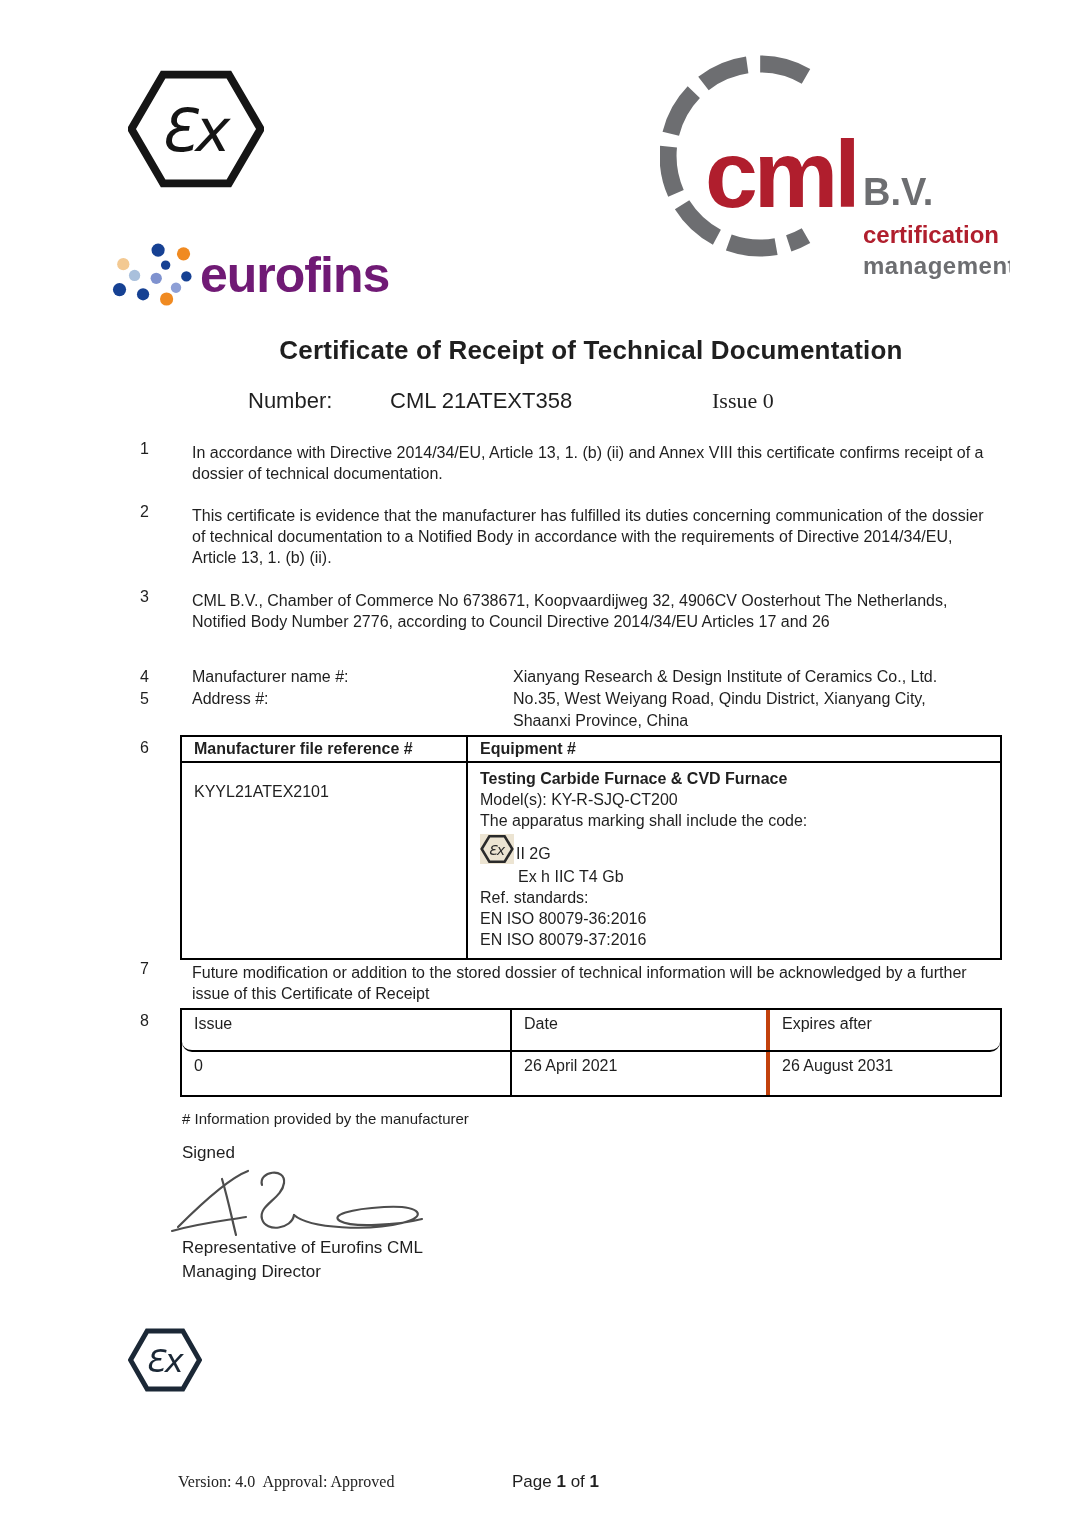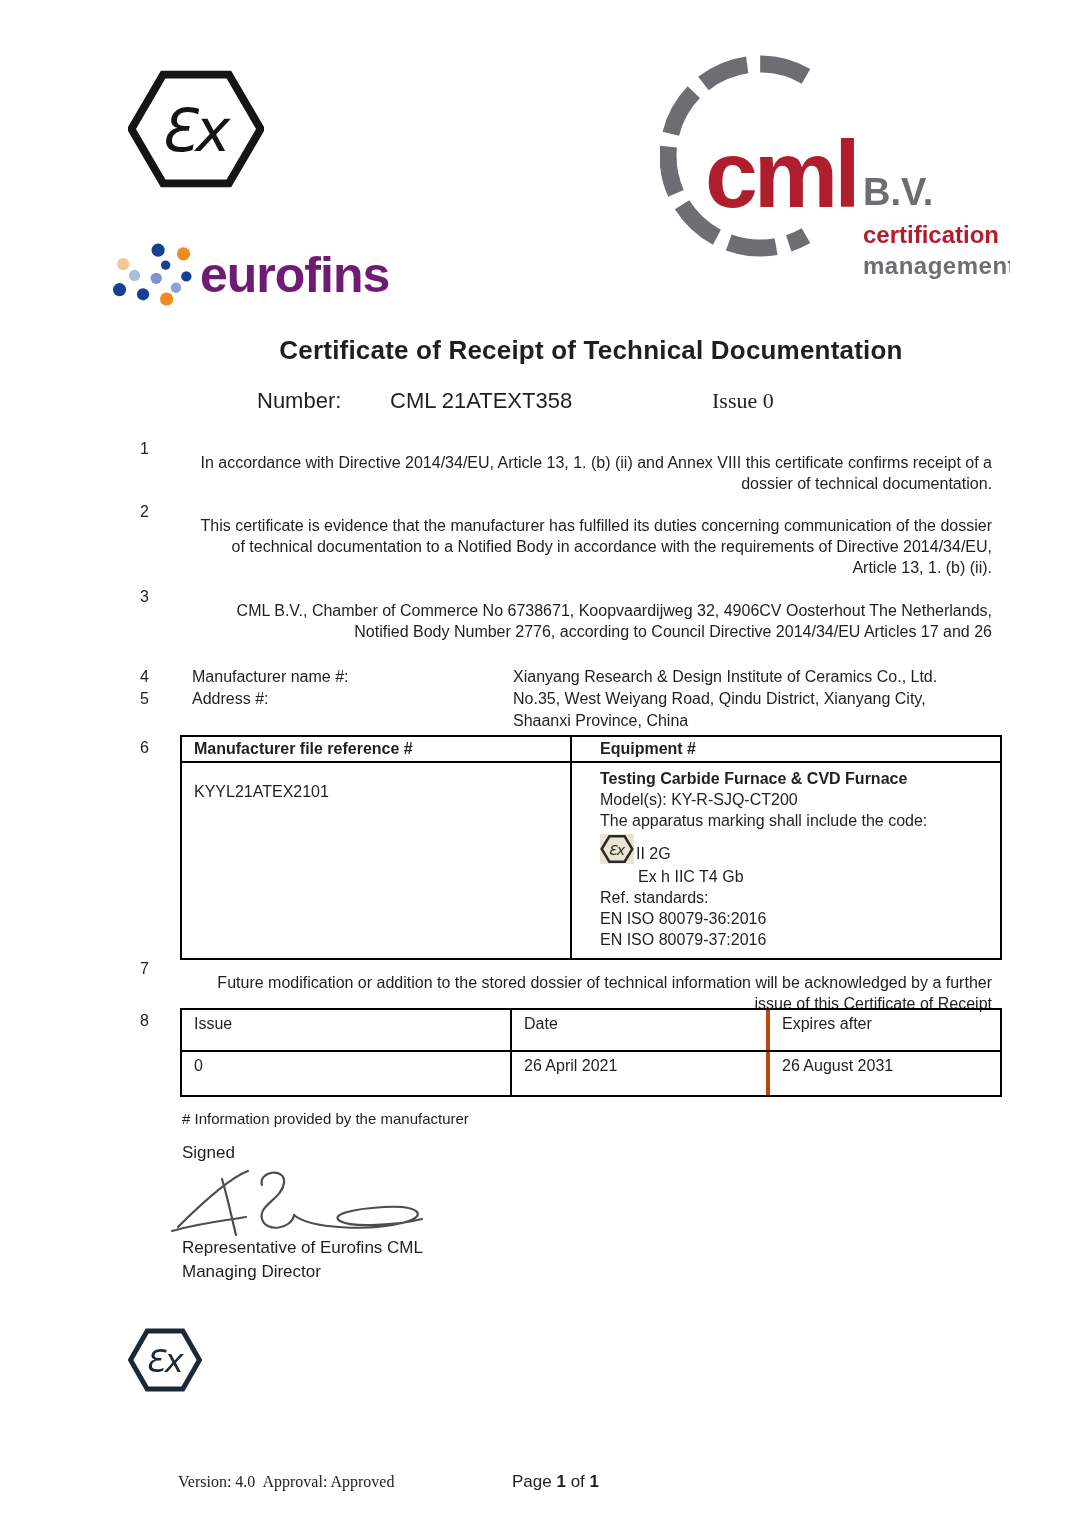--- a/index.html
+++ b/index.html
@@ -3,46 +3,46 @@
 <meta charset="utf-8">
 <style>
   html,body{margin:0;padding:0;background:#fff;}
   .page{position:relative;width:1080px;height:1527px;background:#ffffff;
         font-family:"Liberation Sans",sans-serif;color:#1f1f1f;overflow:hidden;}
   .abs{position:absolute;}
   .title{left:180px;top:335px;width:822px;text-align:center;
          font-size:26px;font-weight:bold;letter-spacing:.2px;}
   .numline{top:388px;left:0;width:1080px;height:30px;font-size:22px;}
   .numline span{position:absolute;top:0;}
-  .nl-label{left:257px;text-align:right;}
+  .nl-label{left:248px;text-align:right;}
   .nl-value{left:390px;}
   .nl-issue{left:712px;font-family:Liberation Serif, serif;}
   .clause{font-size:16px;line-height:21px;}
   .cnum{position:absolute;left:140px;top:0;}
-  .ctext{position:absolute;left:192px;top:14px;width:800px;text-align:right;}
+  .ctext{position:absolute;left:192px;top:4px;width:800px;}
   .mrow{font-size:16px;line-height:21px;}
   .mnum{position:absolute;left:140px;}
   .mlabel{position:absolute;left:192px;}
   .mvalue{position:absolute;left:513px;width:490px;}
   
   .t6{left:180px;top:735px;width:822px;border:2px solid #000;box-sizing:border-box;font-size:16px;}
   .t6 .hdr{display:flex;border-bottom:2px solid #000;font-weight:bold;}
-  .t6 .c1{width:390px;border-right:2px solid #000;box-sizing:border-box;padding:3px 12px;}
-  .t6 .c2{flex:1;padding:3px 28px;}
+  .t6 .c1{width:286px;border-right:2px solid #000;box-sizing:border-box;padding:3px 12px;}
+  .t6 .c2{flex:1;padding:3px 12px;}
   .t6 .body{display:flex;}
   .t6 .body .c1{padding-top:20px;}
   .t6 .body .c2{padding-top:5px;padding-bottom:8px;line-height:21px;}
   .eq-title{font-weight:bold;}
   .code-row{display:flex;align-items:flex-end;height:32px;margin:1px 0 2px 0;}
   .code-row .glyphbox{background:#ece4d2;line-height:0;}
   .code-row .code{margin-left:2px;}
   .code-indent{padding-left:38px;}
   
   .t8{left:180px;top:1008px;width:822px;border:2px solid #000;box-sizing:border-box;font-size:16px;}
-  .t8 .row{display:flex;}
+  .t8 .row{display:flex;border-radius:10px;}
   .t8 .row.hdrrow{border-bottom:2px solid #000;}
   .t8 .cell{box-sizing:border-box;padding:5px 12px 20px 12px;}
   .t8 .k1{width:330px;border-right:2px solid #000;}
   .t8 .k2{width:258px;border-right:4px solid #c2410c;}
   .t8 .k3{flex:1;}
   .t8 .hdrrow .cell{padding-bottom:17px;}
   .note{left:182px;top:1110px;font-size:15px;}
   .signed{left:182px;top:1143px;font-size:17px;}
   .rep{left:182px;font-size:17px;line-height:24px;}
   .footer-version{left:178px;top:1473px;font-family:"Liberation Serif",serif;

